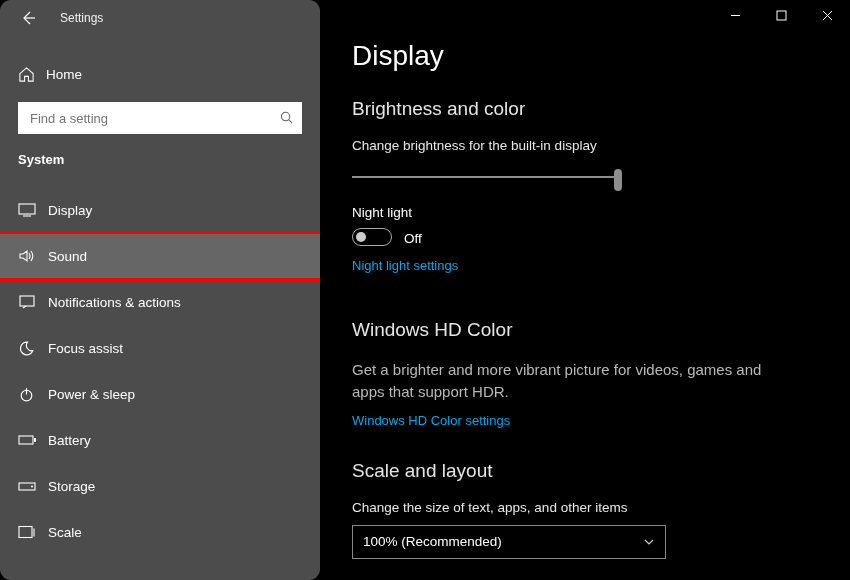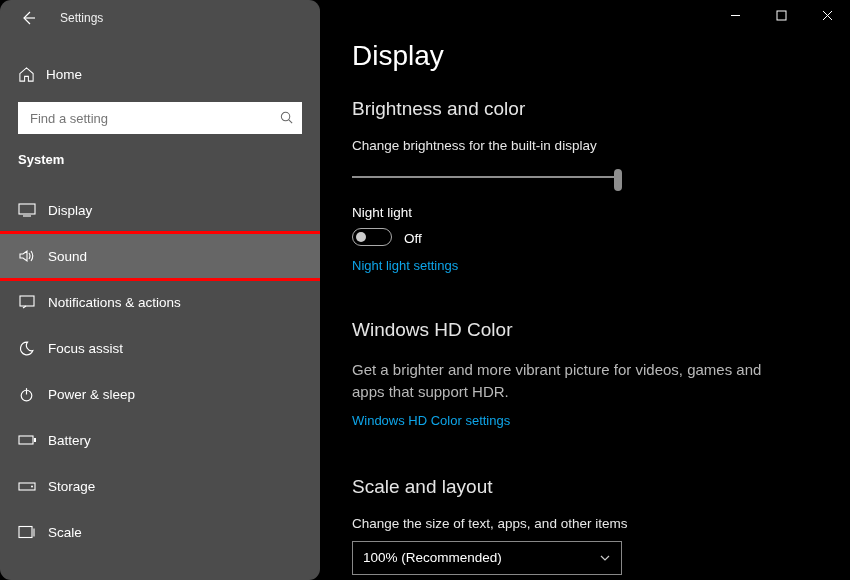--- a/index.html
+++ b/index.html
@@ -36,21 +36,21 @@
   .dim-link{font-size:13px;color:#0ea5e9;margin:0 0 28px 0;display:block;}
   .slider{position:relative;height:24px;margin-bottom:16px;width:270px;}
   .slider-track{position:absolute;top:11px;left:0;right:0;height:2px;background:#8e8e8e;}
   .slider-thumb{position:absolute;top:4px;width:8px;height:22px;background:#8e8e8e;border-radius:4px;}
   .field-label{font-size:13.5px;color:#fff;margin-bottom:8px;}
   .toggle-row{display:flex;align-items:flex-end;margin-bottom:12px;}
   .toggle{width:40px;height:18px;border:1px solid #aaa;border-radius:9px;position:relative;margin-right:12px;}
   .toggle-knob{position:absolute;left:3px;top:3px;width:10px;height:10px;background:#ccc;border-radius:50%;}
   .toggle-label{font-size:13.5px;color:#fff;}
   .desc{font-size:15px;color:#b8b8b8;line-height:1.45;margin:0 0 10px 0;max-width:440px;}
-  .dropdown{width:270px;height:34px;border:1px solid #888;display:flex;align-items:center;justify-content:space-between;padding:0 10px;}
+  .dropdown{width:314px;height:34px;border:1px solid #888;display:flex;align-items:center;justify-content:space-between;padding:0 10px;}
   .dropdown .val{font-size:13.5px;color:#fff;}
   .spacer-lg{height:32px;}
   .spacer-md{height:18px;}
 </style>
 </head>
 <body>
 
 <div class="app">
 
   <div class="sidebar">
@@ -205,21 +205,21 @@
       <div class="toggle">
         <div class="toggle-knob"></div>
       </div>
       <span class="toggle-label">Off</span>
     </div>
     <span class="dim-link">Night light settings</span>
 
     <div class="spacer-md"></div>
     <h2 class="section-title">Windows HD Color</h2>
     <p class="desc">Get a brighter and more vibrant picture for videos, games and apps that support HDR.</p>
-    <span class="dim-link" style="margin-bottom:16px">Windows HD Color settings</span>
+    <span class="dim-link" style="margin-bottom:0">Windows HD Color settings</span>
 
     <div class="spacer-lg"></div>
     <h2 class="section-title">Scale and layout</h2>
     <div class="body-text" style="margin-bottom:10px">Change the size of text, apps, and other items</div>
     <div class="dropdown">
       <span class="val">100% (Recommended)</span>
       <svg width="12" height="12" viewBox="0 0 12 12">
           <path d="M2 4 L6 8 L10 4" stroke="#ccc" stroke-width="1.2" fill="none"></path>
         </svg>
     </div>

